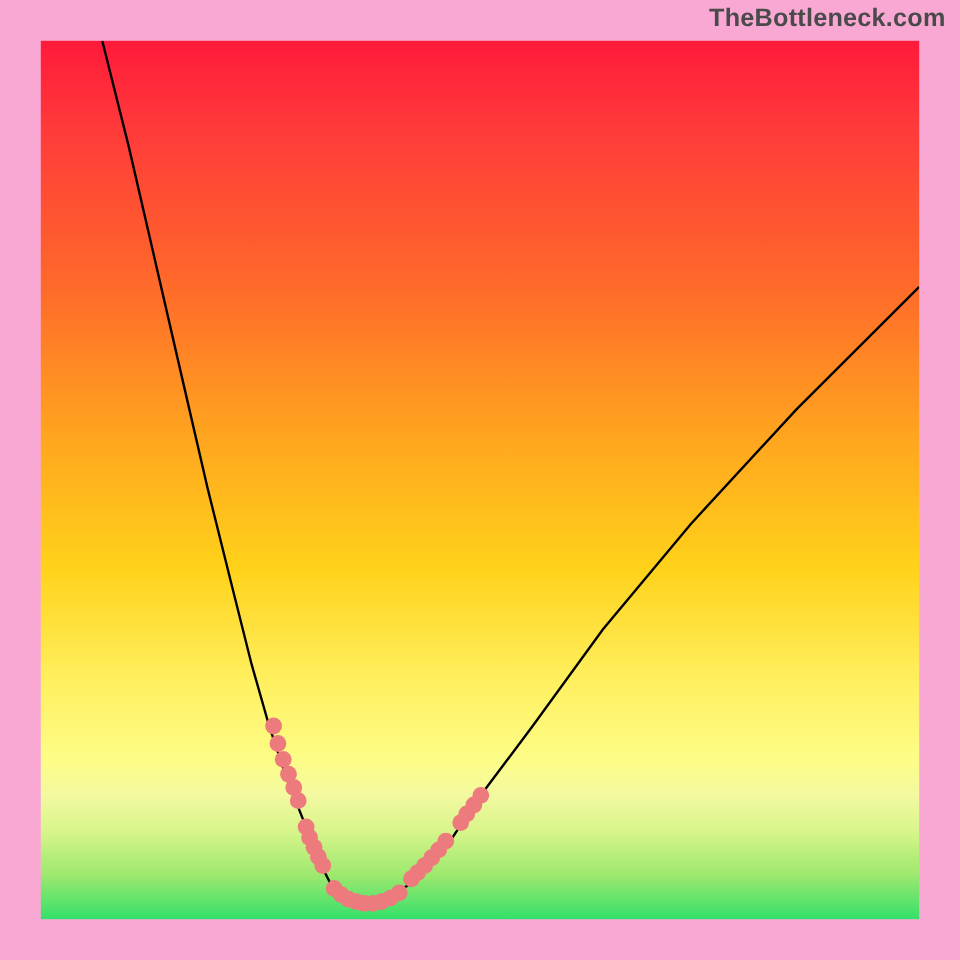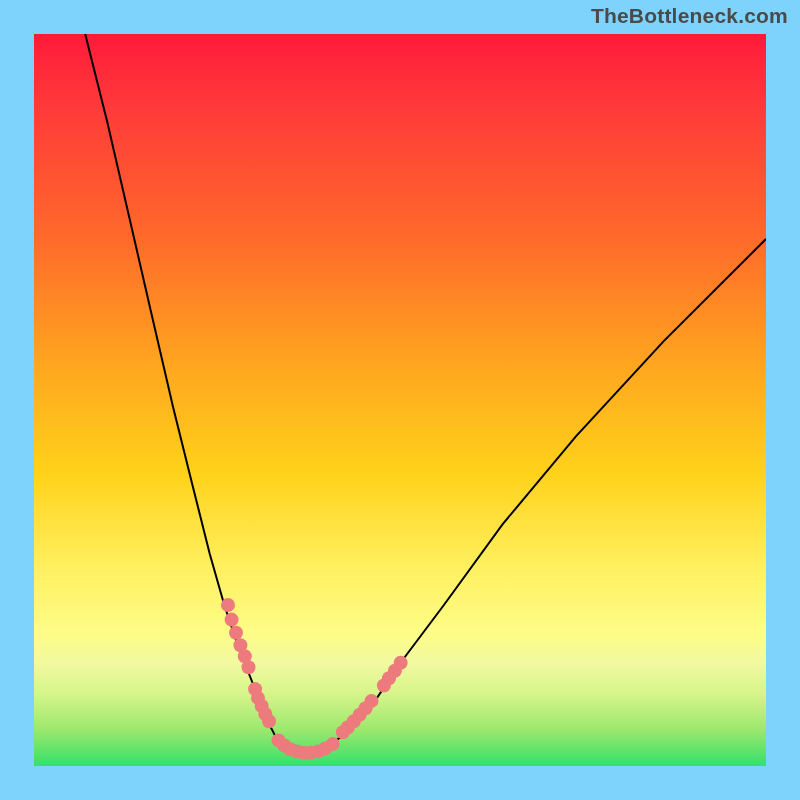--- a/index.html
+++ b/index.html
@@ -8,21 +8,21 @@
     width: 800px;
     height: 800px;
     background: #000;
     overflow: hidden;
     font-family: Arial, Helvetica, sans-serif;
   }
   .frame {
     position: relative;
     width: 800px;
     height: 800px;
-    background: #7dd3fc;
+    background: #f9a8d4;
   }
   .watermark {
     position: absolute;
     top: 4px;
     right: 12px;
     color: #4a4a4a;
     font-size: 21px;
     font-weight: 600;
     letter-spacing: 0.2px;
     z-index: 30;

